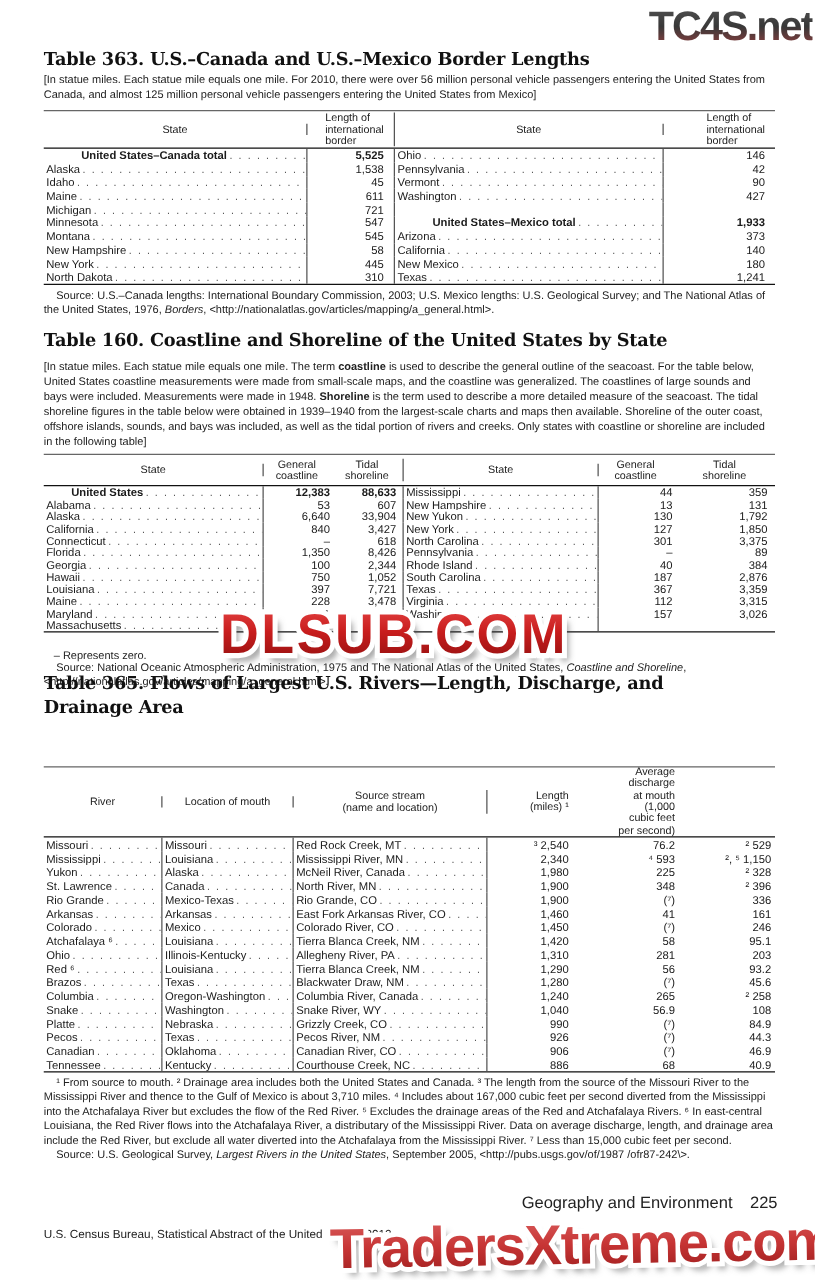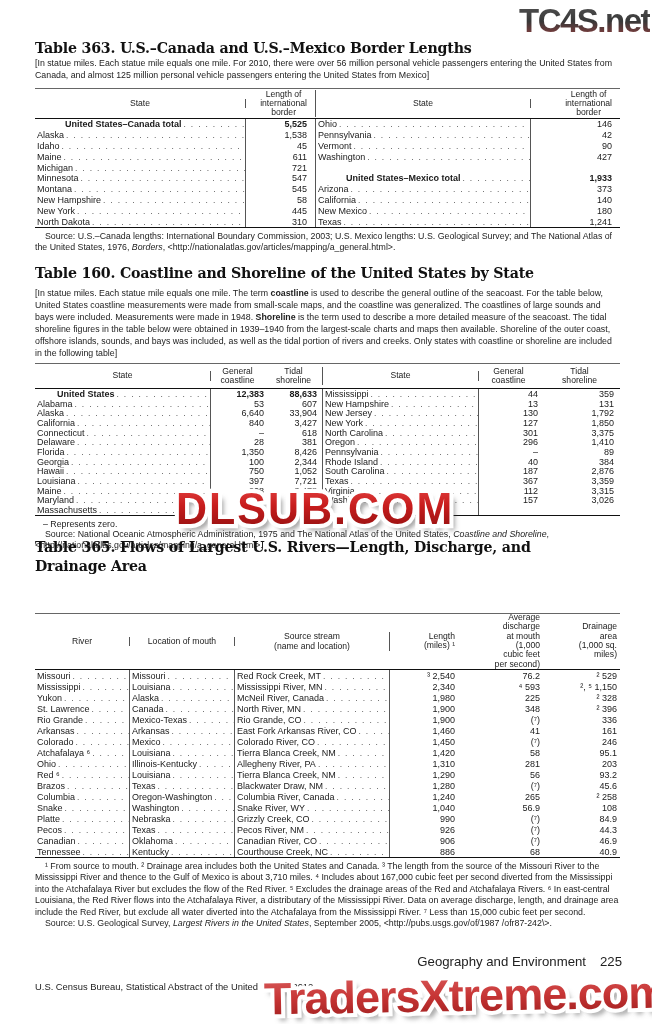--- a/index.html
+++ b/index.html
@@ -20,21 +20,21 @@
   .note { font-size:8.8px; line-height:11.9px; color:#222; }
   .src  { font-size:8.8px; line-height:11.2px; color:#222; text-indent:10px; }
   .zero-note { font-size:8.8px; color:#222; padding-left:8px; }
 
   
   .tbl { border-top:1px solid #666; font-size:9px; }
   .r { display:flex; align-items:center; }
   .thead { border-bottom:1.8px solid #111; }
   .hc { display:flex; white-space:pre-line; font-size:8.6px; line-height:9.3px; color:#222; }
   .hcC { align-items:center; justify-content:center; text-align:center; }
-  .hcR { align-items:center; justify-content:flex-end; text-align:center; }
+  .hcR { align-items:center; justify-content:flex-end; text-align:left; }
   .tbody { border-bottom:1.8px solid #111; }
   .lc { display:flex; align-items:center; overflow:hidden; height:100%; }
   .lbl { white-space:nowrap; padding-left:2px; }
   .bb { font-weight:bold; }
   .dots { flex:1; overflow:hidden; white-space:nowrap; color:#555; letter-spacing:1.3px; font-size:8.5px; padding-left:2px; }
   .dots::after { content:". . . . . . . . . . . . . . . . . . . . . . . . . . . . . . . . . . . . . . . . . . . . . . . . . . . . . . . . . . . . . . . . . . . . . . . . . . . ."; }
   .nc { display:flex; justify-content:flex-end; align-items:center; height:100%; }
 
   
   .t363 .thead { height:30px; }
@@ -350,21 +350,21 @@
           <span class="lbl">Alaska</span>
           <span class="dots"></span>
         </div>
         <div class="cg1 nc">
           <span>6,640</span>
         </div>
         <div class="ct1 nc">
           <span>33,904</span>
         </div>
         <div class="cs2 lc">
-          <span class="lbl">New Jersey</span>
+          <span class="lbl">New Yukon</span>
           <span class="dots"></span>
         </div>
         <div class="cg2 nc">
           <span>130</span>
         </div>
         <div class="ct2 nc">
           <span>1,792</span>
         </div>
       </div>
       <div class="r">
@@ -402,42 +402,20 @@
         </div>
         <div class="cs2 lc">
           <span class="lbl">North Carolina</span>
           <span class="dots"></span>
         </div>
         <div class="cg2 nc">
           <span>301</span>
         </div>
         <div class="ct2 nc">
           <span>3,375</span>
-        </div>
-      </div>
-      <div class="r">
-        <div class="cs1 lc">
-          <span class="lbl">Delaware</span>
-          <span class="dots"></span>
-        </div>
-        <div class="cg1 nc">
-          <span>28</span>
-        </div>
-        <div class="ct1 nc">
-          <span>381</span>
-        </div>
-        <div class="cs2 lc">
-          <span class="lbl">Oregon</span>
-          <span class="dots"></span>
-        </div>
-        <div class="cg2 nc">
-          <span>296</span>
-        </div>
-        <div class="ct2 nc">
-          <span>1,410</span>
         </div>
       </div>
       <div class="r">
         <div class="cs1 lc">
           <span class="lbl">Florida</span>
           <span class="dots"></span>
         </div>
         <div class="cg1 nc">
           <span>1,350</span>
         </div>
@@ -596,24 +574,20 @@
     <div class="hc hv c-src">Source stream
 (name and location)</div>
     <div class="hc hb c-len">Length
 (miles) ¹</div>
     <div class="hc hb c-dis">Average
 discharge
 at mouth
 (1,000
 cubic feet
 per second)</div>
-    <div class="hc hb c-dra">Drainage
-area
-(1,000 sq.
-miles)</div>
   </div>
   <div class="tbody" id="t365-body">
       <div class="r">
         <div class="c-riv lc">
           <span class="lbl">Missouri</span>
           <span class="dots"></span>
         </div>
         <div class="c-mou lc">
           <span class="lbl">Missouri</span>
           <span class="dots"></span>

